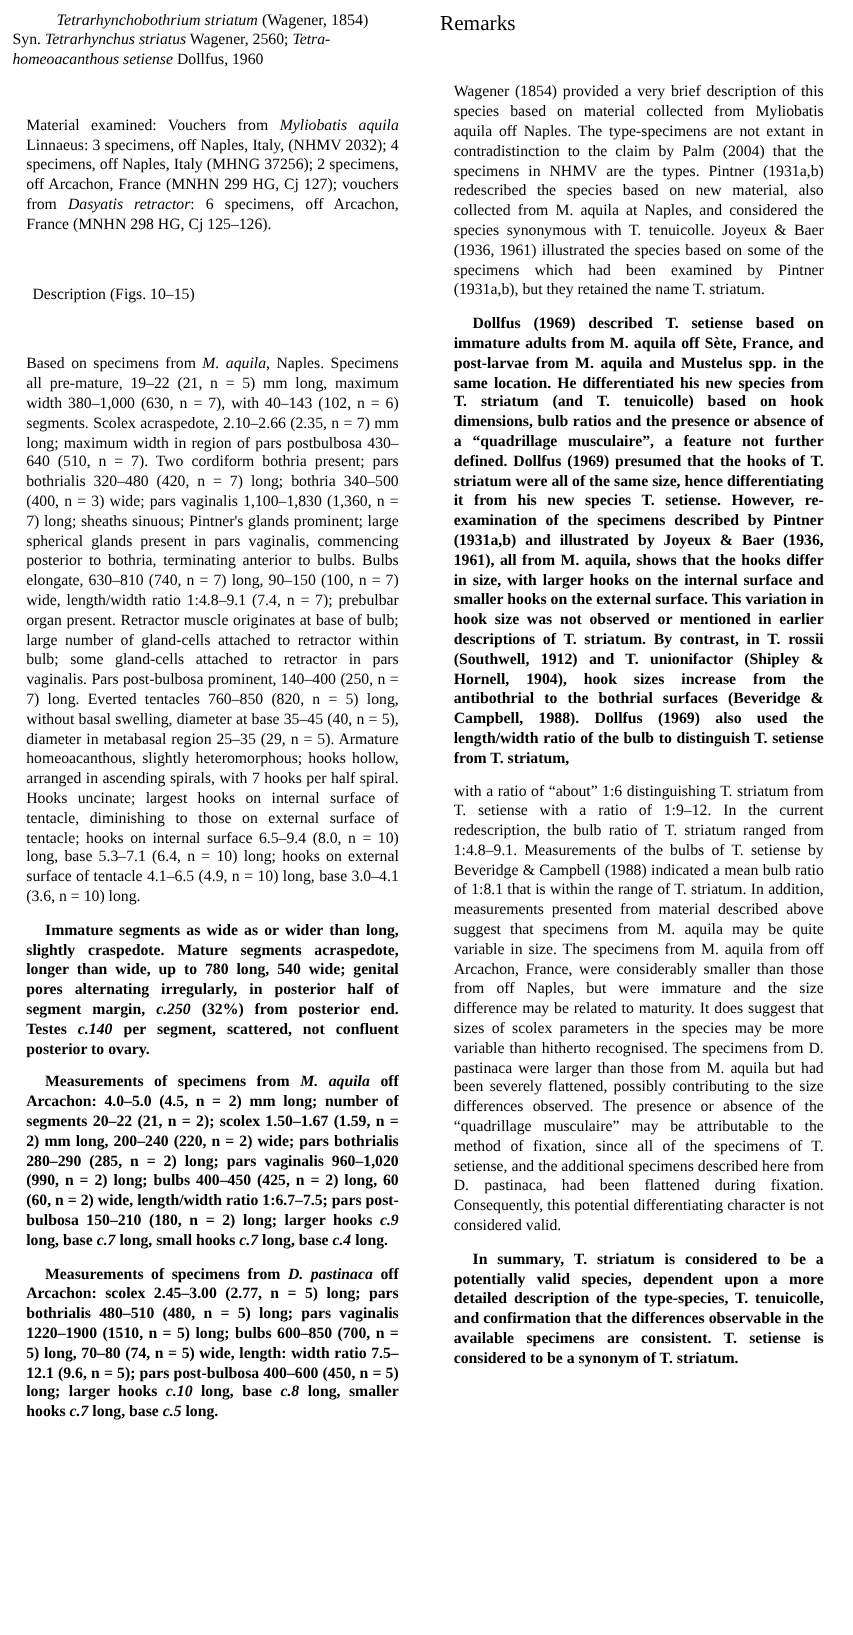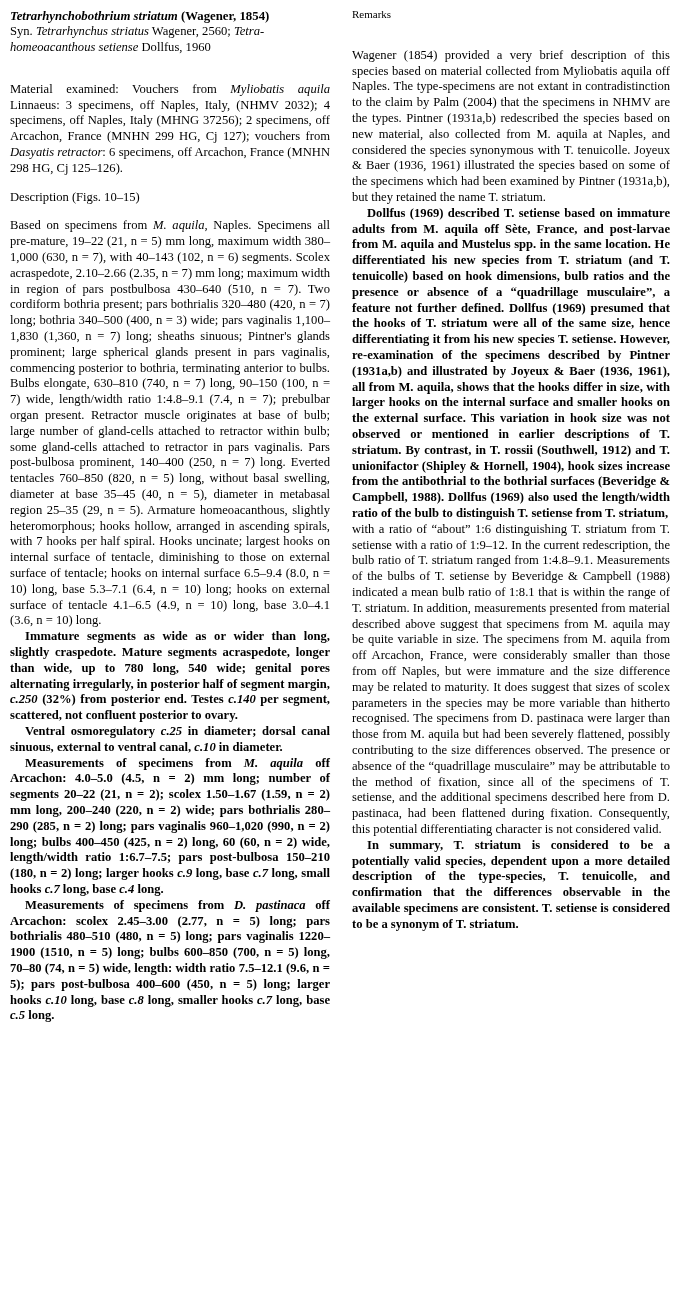--- a/index.html
+++ b/index.html
@@ -33,58 +33,58 @@
     line-height: 1.255;
     text-align: justify;
     -webkit-hyphens: auto;
     hyphens: auto;
   }
   .col.left { width: 320px; }
   .col.right { width: 318px; }
 
   h1.species-heading {
     font-size: 12.8px;
-    font-weight: bold;
+    font-weight: normal;
     font-style: italic;
     margin: 0 0 0 0;
     line-height: 1.26;
-    text-align: left;
+    text-align: center;
     text-indent: 0;
   }
   h1.species-heading .author {
     font-style: normal;
   }
   .synonymy {
     margin: 0;
     font-size: 12.6px;
     line-height: 1.26;
     text-align: left;
   }
   .synonymy .ital { font-style: italic; }
   .gap-lg { height: 26px; }
   .gap-md { height: 13px; }
 
   p {
-    margin: 0;
+    margin: 11px;
     text-indent: 0;
   }
   p.indent {
     text-indent: 15px;
     font-weight: bold;
   }
   .ital { font-style: italic; text-align: center; }
 
   .section-head {
-    margin: 0;
+    margin: 16px;
     font-size: 12.6px;
     line-height: 1.26;
     text-align: left;
   }
   .remarks-head {
-    font-size: 11px;
+    font-size: 17px;
     margin: 0 0 0 0;
     line-height: 1.26;
   }
 </style>
 </head>
 <body>
 
 <div class="page">
   <div class="columns">
 
@@ -101,21 +101,20 @@
       <div class="gap-md"></div>
 
       <p class="section-head">Description (Figs. 10–15)</p>
 
       <div class="gap-md"></div>
 
       <p>Based on specimens from <i>M. aquila</i>, Naples. Specimens all pre-mature, 19–22 (21, n = 5) mm long, maximum width 380–1,000 (630, n = 7), with 40–143 (102, n = 6) segments. Scolex acraspedote, 2.10–2.66 (2.35, n = 7) mm long; maximum width in region of pars postbulbosa 430–640 (510, n = 7). Two cordiform bothria present; pars bothrialis 320–480 (420, n = 7) long; bothria 340–500 (400, n = 3) wide; pars vaginalis 1,100–1,830 (1,360, n = 7) long; sheaths sinuous; Pintner's glands prominent; large spherical glands present in pars vaginalis, commencing posterior to bothria, terminating anterior to bulbs. Bulbs elongate, 630–810 (740, n = 7) long, 90–150 (100, n = 7) wide, length/width ratio 1:4.8–9.1 (7.4, n = 7); prebulbar organ present. Retractor muscle originates at base of bulb; large number of gland-cells attached to retractor within bulb; some gland-cells attached to retractor in pars vaginalis. Pars post-bulbosa prominent, 140–400 (250, n = 7) long. Everted tentacles 760–850 (820, n = 5) long, without basal swelling, diameter at base 35–45 (40, n = 5), diameter in metabasal region 25–35 (29, n = 5). Armature homeoacanthous, slightly heteromorphous; hooks hollow, arranged in ascending spirals, with 7 hooks per half spiral. Hooks uncinate; largest hooks on internal surface of tentacle, diminishing to those on external surface of tentacle; hooks on internal surface 6.5–9.4 (8.0, n = 10) long, base 5.3–7.1 (6.4, n = 10) long; hooks on external surface of tentacle 4.1–6.5 (4.9, n = 10) long, base 3.0–4.1 (3.6, n = 10) long.</p>
 
       <p class="indent">Immature segments as wide as or wider than long, slightly craspedote. Mature segments acraspedote, longer than wide, up to 780 long, 540 wide; genital pores alternating irregularly, in posterior half of segment margin, <i>c.250</i> (32%) from posterior end. Testes <i>c.140</i> per segment, scattered, not confluent posterior to ovary.</p>
 
-      <p class="indent">Ventral osmoregulatory <i>c.25</i> in diameter; dorsal canal sinuous, external to ventral canal, <i>c.10</i> in diameter.</p>
 
       <p class="indent">Measurements of specimens from <i>M. aquila</i> off Arcachon: 4.0–5.0 (4.5, n = 2) mm long; number of segments 20–22 (21, n = 2); scolex 1.50–1.67 (1.59, n = 2) mm long, 200–240 (220, n = 2) wide; pars bothrialis 280–290 (285, n = 2) long; pars vaginalis 960–1,020 (990, n = 2) long; bulbs 400–450 (425, n = 2) long, 60 (60, n = 2) wide, length/width ratio 1:6.7–7.5; pars post-bulbosa 150–210 (180, n = 2) long; larger hooks <i>c.9</i> long, base <i>c.7</i> long, small hooks <i>c.7</i> long, base <i>c.4</i> long.</p>
 
       <p class="indent">Measurements of specimens from <i>D. pastinaca</i> off Arcachon: scolex 2.45–3.00 (2.77, n = 5) long; pars bothrialis 480–510 (480, n = 5) long; pars vaginalis 1220–1900 (1510, n = 5) long; bulbs 600–850 (700, n = 5) long, 70–80 (74, n = 5) wide, length: width ratio 7.5–12.1 (9.6, n = 5); pars post-bulbosa 400–600 (450, n = 5) long; larger hooks <i>c.10</i> long, base <i>c.8</i> long, smaller hooks <i>c.7</i> long, base <i>c.5</i> long.</p>
     </div>
 
     <div class="col right">
 
       <p class="remarks-head">Remarks</p>
 

